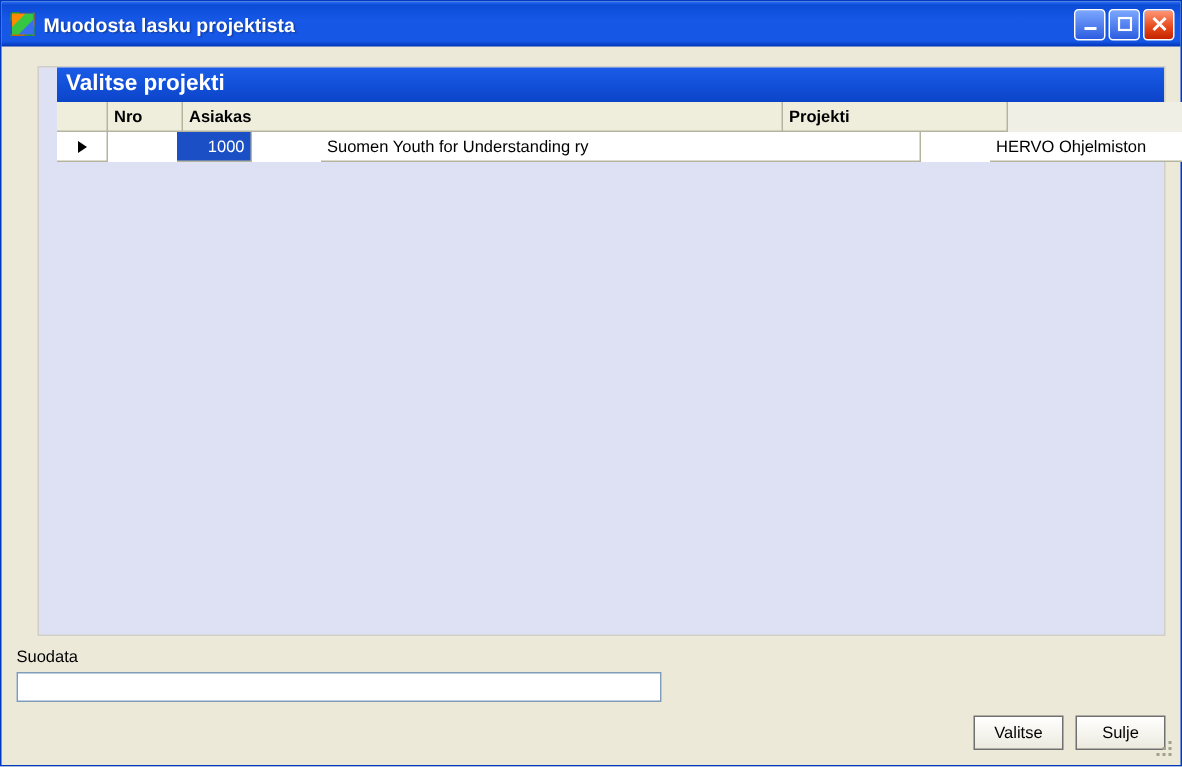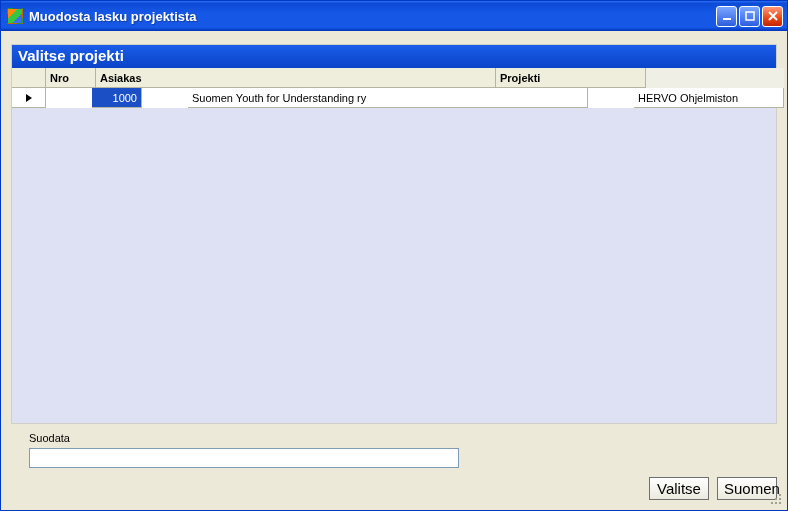--- a/index.html
+++ b/index.html
@@ -51,24 +51,25 @@
   }
   .win-btn svg { display:block }
 
   .content {
     position: absolute;
     top: 31px; left: 4px; right: 4px; bottom: 4px;
     background: #ece9d8;
   }
   .panel {
     position: absolute;
-    left: 6px; right: 6px; top: 12px;
+    left: 20px; right: 6px; top: 12px;
     height: 380px;
     background: #dde1f3;
     border: 1px solid #d0d0c8;
+    padding-left: 12px;
   }
   .panel-title {
     background: linear-gradient(to bottom,#1a5ce8,#0b44c9);
     color: #fff;
     font-size: 15px;
     font-weight: bold;
     padding: 2px 6px 4px 6px;
   }
   .grid {
     display: inline-block;
@@ -99,42 +100,42 @@
     justify-content: flex-end;
   }
   .row-indicator {
     width: 0; height: 0;
     border-top: 4px solid transparent;
     border-bottom: 4px solid transparent;
     border-left: 6px solid #000;
   }
   .filter-area {
     position: absolute;
-    left: 24px; right: 6px; top: 400px;
+    left: 6px; right: 6px; top: 400px;
   }
   .filter-label { font-size: 11px; margin-bottom: 4px; display:block; }
   .filter-input {
     width: 430px;
     height: 20px;
     border: 1px solid #7f9db9;
     background: #fff;
     padding: 1px 3px;
     font-family: inherit;
     font-size: 11px;
   }
   .button-row {
     position: absolute;
     bottom: 6px; right: 6px;
     display: flex; gap: 8px;
   }
   .btn {
     width: 60px; height: 23px;
     border: 1px solid #707070;
     background: linear-gradient(to bottom,#fff,#eceade);
-    font-family: inherit; font-size: 15px;
+    font-family: inherit; font-size: 11px;
     cursor: default;
   }
   .resize-grip {
     position: absolute;
     right: 0px; bottom: 0px;
     width: 14px; height: 14px;
   }
   .resize-grip svg { display:block }
 </style>
 </head>
@@ -186,21 +187,21 @@
       </div>
     </div>
 
     <div class="filter-area">
       <span class="filter-label">Suodata</span>
       <input type="text" class="filter-input" value="" style="">
     </div>
 
     <div class="button-row">
       <button class="btn">Valitse</button>
-      <button class="btn">Suomen</button>
+      <button class="btn">Sulje</button>
     </div>
 
     <div class="resize-grip">
       <svg width="14" height="14">
         <g fill="#a0a090">
           <rect x="10" y="2" width="2" height="2"></rect>
           <rect x="6" y="6" width="2" height="2"></rect>
           <rect x="10" y="6" width="2" height="2"></rect>
           <rect x="2" y="10" width="2" height="2"></rect>
           <rect x="6" y="10" width="2" height="2"></rect>

